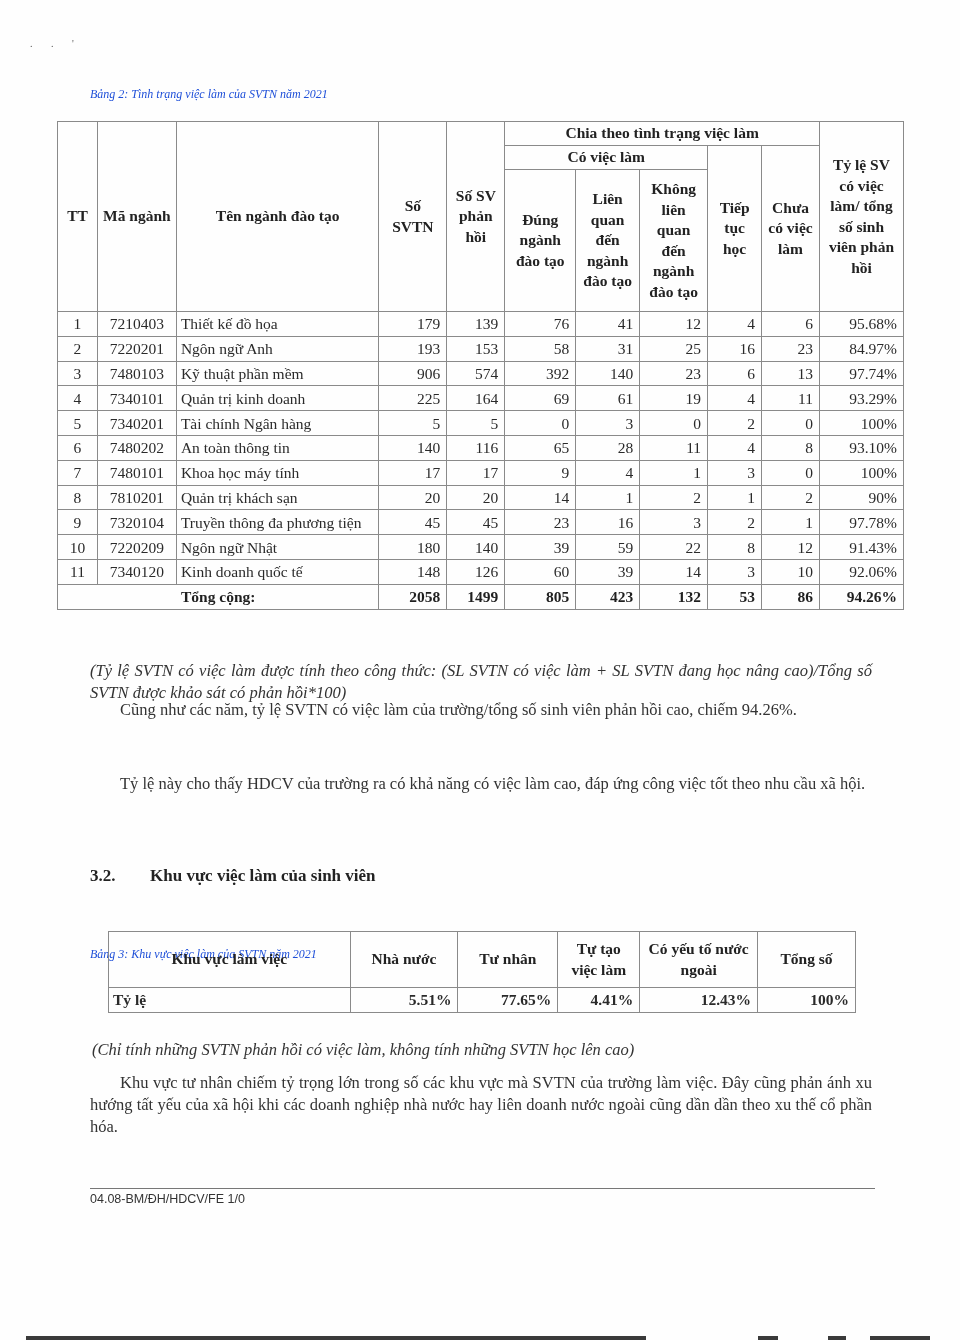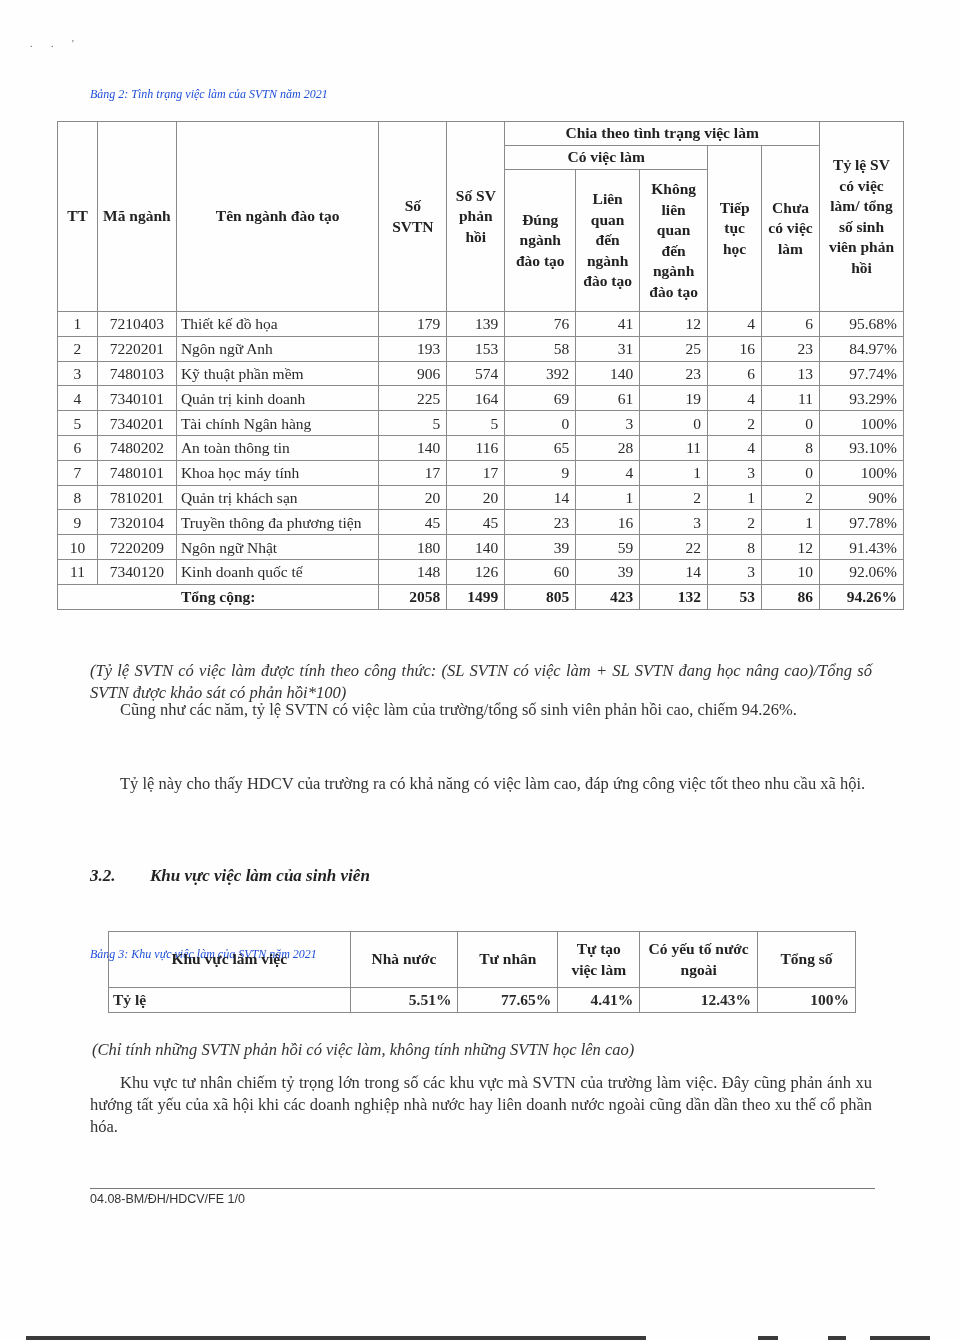--- a/index.html
+++ b/index.html
@@ -17,21 +17,21 @@
   .t2 td.num { text-align: right; padding-right: 6px; }
   .t2 td.ctr { text-align: center; }
   .t2 tr.total td { font-weight: bold; color: #1f1f1f; }
   .t3 { left: 108px; top: 931px; width: 748px; }
   .t3 td { height: 24px; line-height: 18px; }
   .t3 td.num { text-align: right; padding-right: 6px; }
   .t3 tr.bold td { font-weight: bold; margin-top: 40px; }
   .para { position: absolute; left: 90px; width: 782px; font-size: 16.5px; line-height: 22px; text-align: justify; color: #333; }
   .para.indent { text-indent: 30px; }
   .para.italic { font-style: italic; }
-  .section-head { position: absolute; left: 90px; top: 866px; font-size: 17px; font-weight: bold; font-style: italic; color: #222; }
+  .section-head { position: absolute; left: 90px; top: 866px; font-size: 17px; font-weight: bold; color: #222; }
   .section-head .num { display: inline-block; width: 60px; }
   .footer-rule { position: absolute; left: 90px; top: 1188px; width: 785px; height: 1px; background: #777; }
   .footer-code { position: absolute; left: 90px; top: 1192px; font-family: "Liberation Sans", sans-serif; font-size: 12.5px; color: #333; }
   .scan-bar { position: absolute; top: 1336px; height: 4px; background: #3a3a3a; }
 </style>
 </head>
 <body>
 
 <div class="dots">. .  '</div>
 

